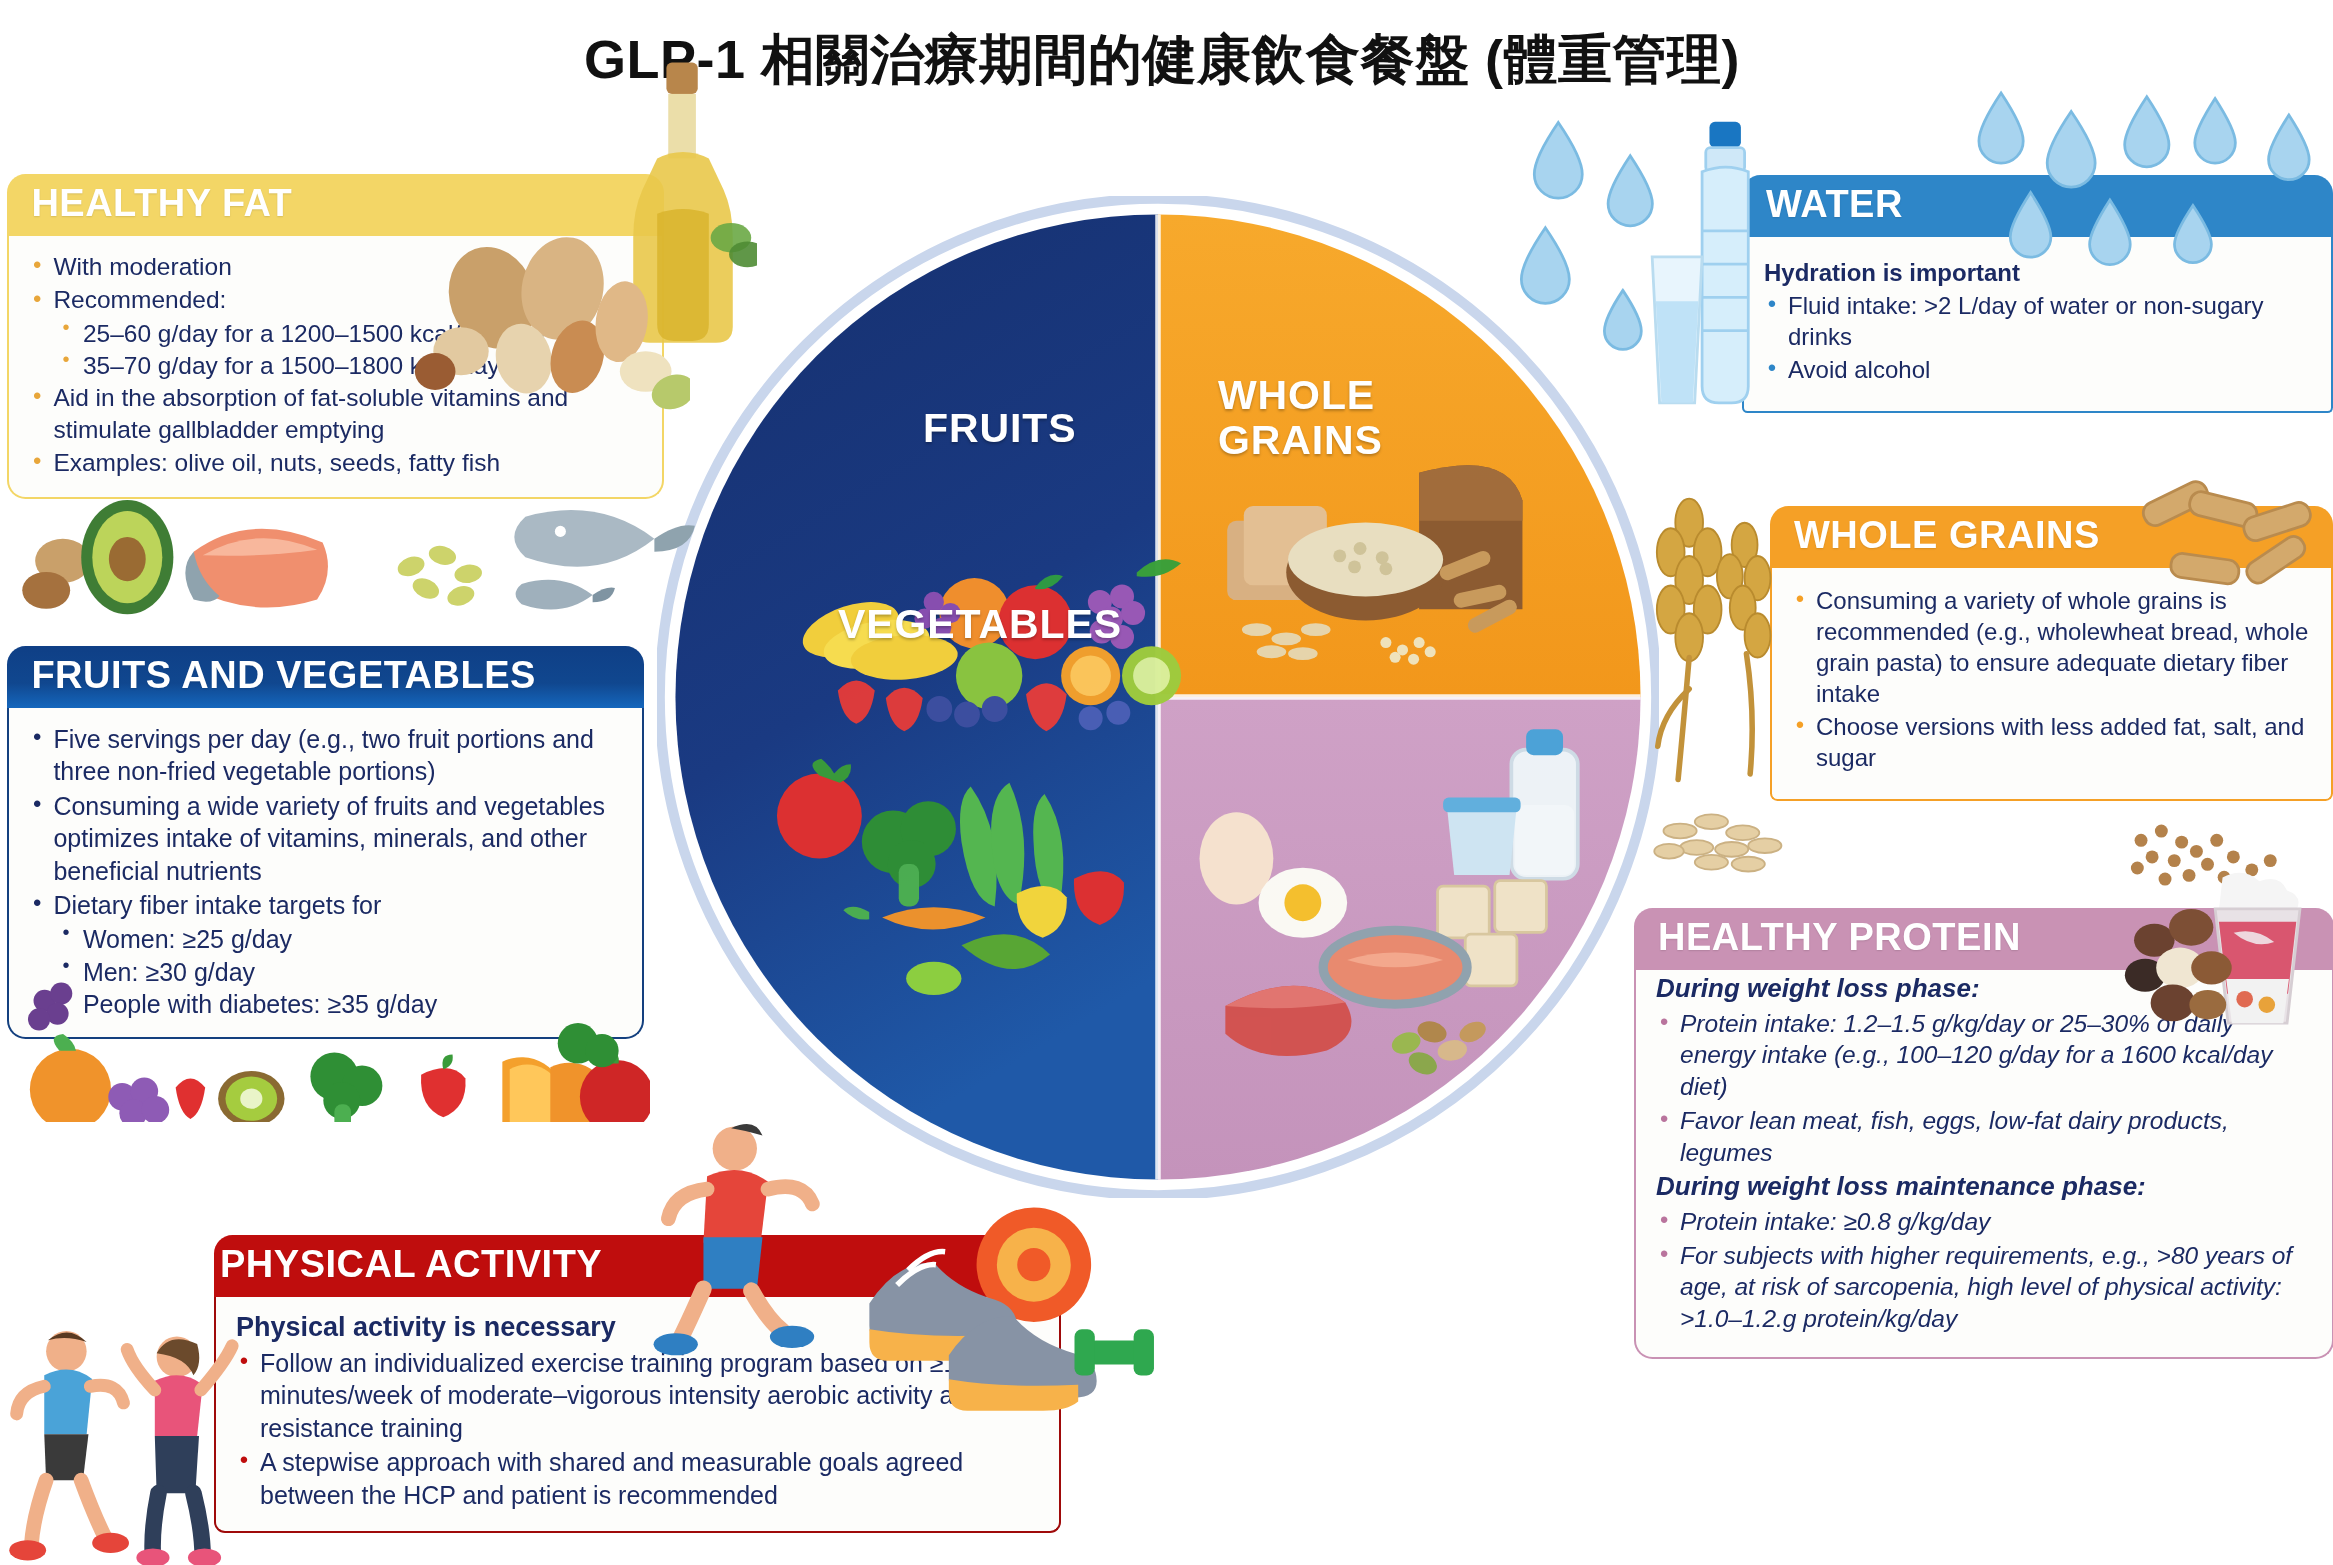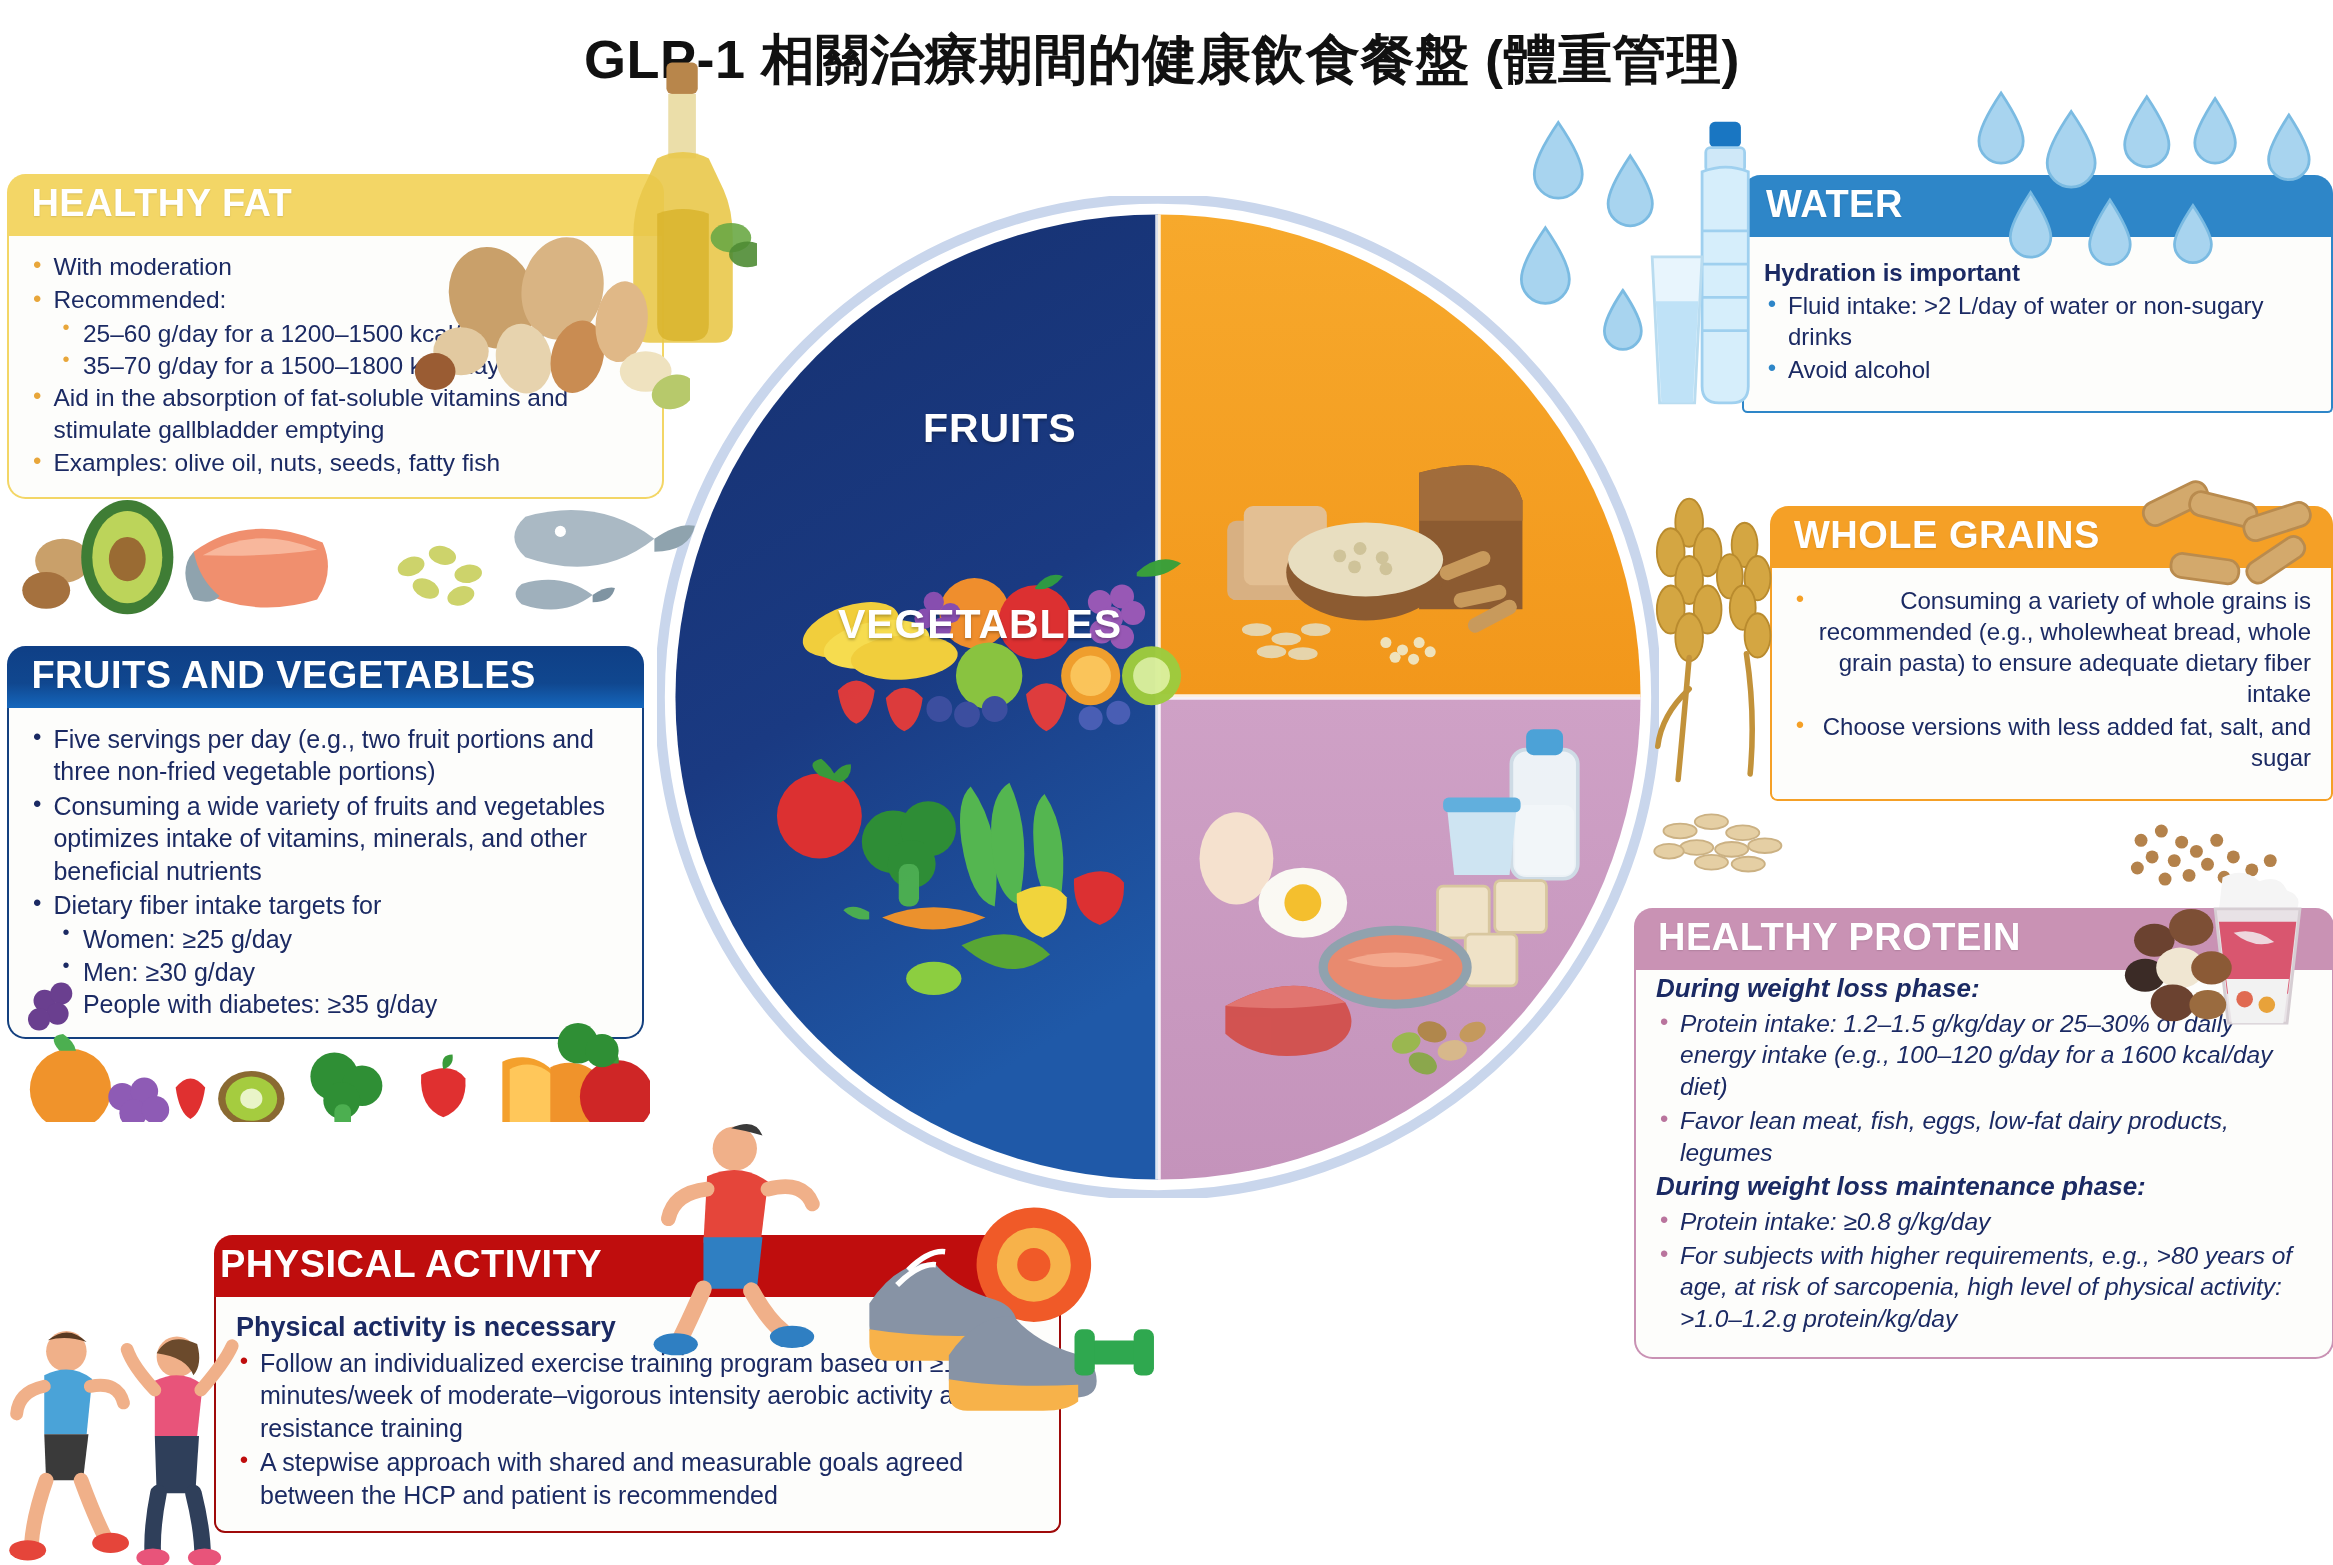--- a/index.html
+++ b/index.html
@@ -77,21 +77,21 @@
     border: 2.8px solid #2e86c8; border-top: none; border-radius: 0 0 5.5px 5.5px;
     font-size: 24px; padding-top: 20px; padding-bottom: 24px;
   }
   #water ul.bl li::before { color: #2e86c8; }
 
   
   #whole-grains { left: 1770px; top: 506px; width: 563px; }
   #whole-grains .panel-head { background: #f5a026; }
   #whole-grains .panel-body {
     border: 2.8px solid #f5a026; border-top: none; border-radius: 0 0 7.4px 7.4px;
-    font-size: 24px; padding-top: 16.6px; padding-bottom: 24px; text-align: right;
+    font-size: 24px; padding-top: 16.6px; padding-bottom: 24px;
   }
   #whole-grains ul.bl li::before { color: #f5a026; }
 
   
   #healthy-protein { left: 1634px; top: 908px; width: 700px; }
   #healthy-protein .panel-head { background: #c992b4; }
   #healthy-protein .panel-body {
     border: 2.8px solid #c992b4; border-top: none; border-radius: 0 0 18.5px 18.5px;
     font-size: 24.5px; padding-top: 2px; padding-bottom: 20px; font-style: italic;
   }
@@ -287,20 +287,24 @@
           <ellipse cx="840" cy="906" rx="16" ry="11" fill="#b0874a" transform="rotate(15 840 906)"></ellipse>
           <ellipse cx="862" cy="926" rx="16" ry="11" fill="#d8b98a" transform="rotate(-10 862 926)"></ellipse>
           <ellipse cx="830" cy="940" rx="16" ry="11" fill="#8aa84a" transform="rotate(25 830 940)"></ellipse>
           <ellipse cx="884" cy="906" rx="15" ry="10" fill="#c49a5c" transform="rotate(-25 884 906)"></ellipse>
         </g>
       </g>
     </svg>
 
     <div class="plate-label" id="lbl-fruits">FRUITS</div>
     <div class="plate-label" id="lbl-veg">VEGETABLES</div>
+    <div class="plate-label" id="lbl-grains">
+      <div>WHOLE</div>
+      <div>GRAINS</div>
+    </div>
   </div>
 
   <div class="panel" id="healthy-fat">
     <div class="panel-head">HEALTHY FAT</div>
     <div class="panel-body">
       <ul class="bl">
         <li>With moderation</li>
         <li>Recommended:</li>
       </ul>
       <ul class="sub">

